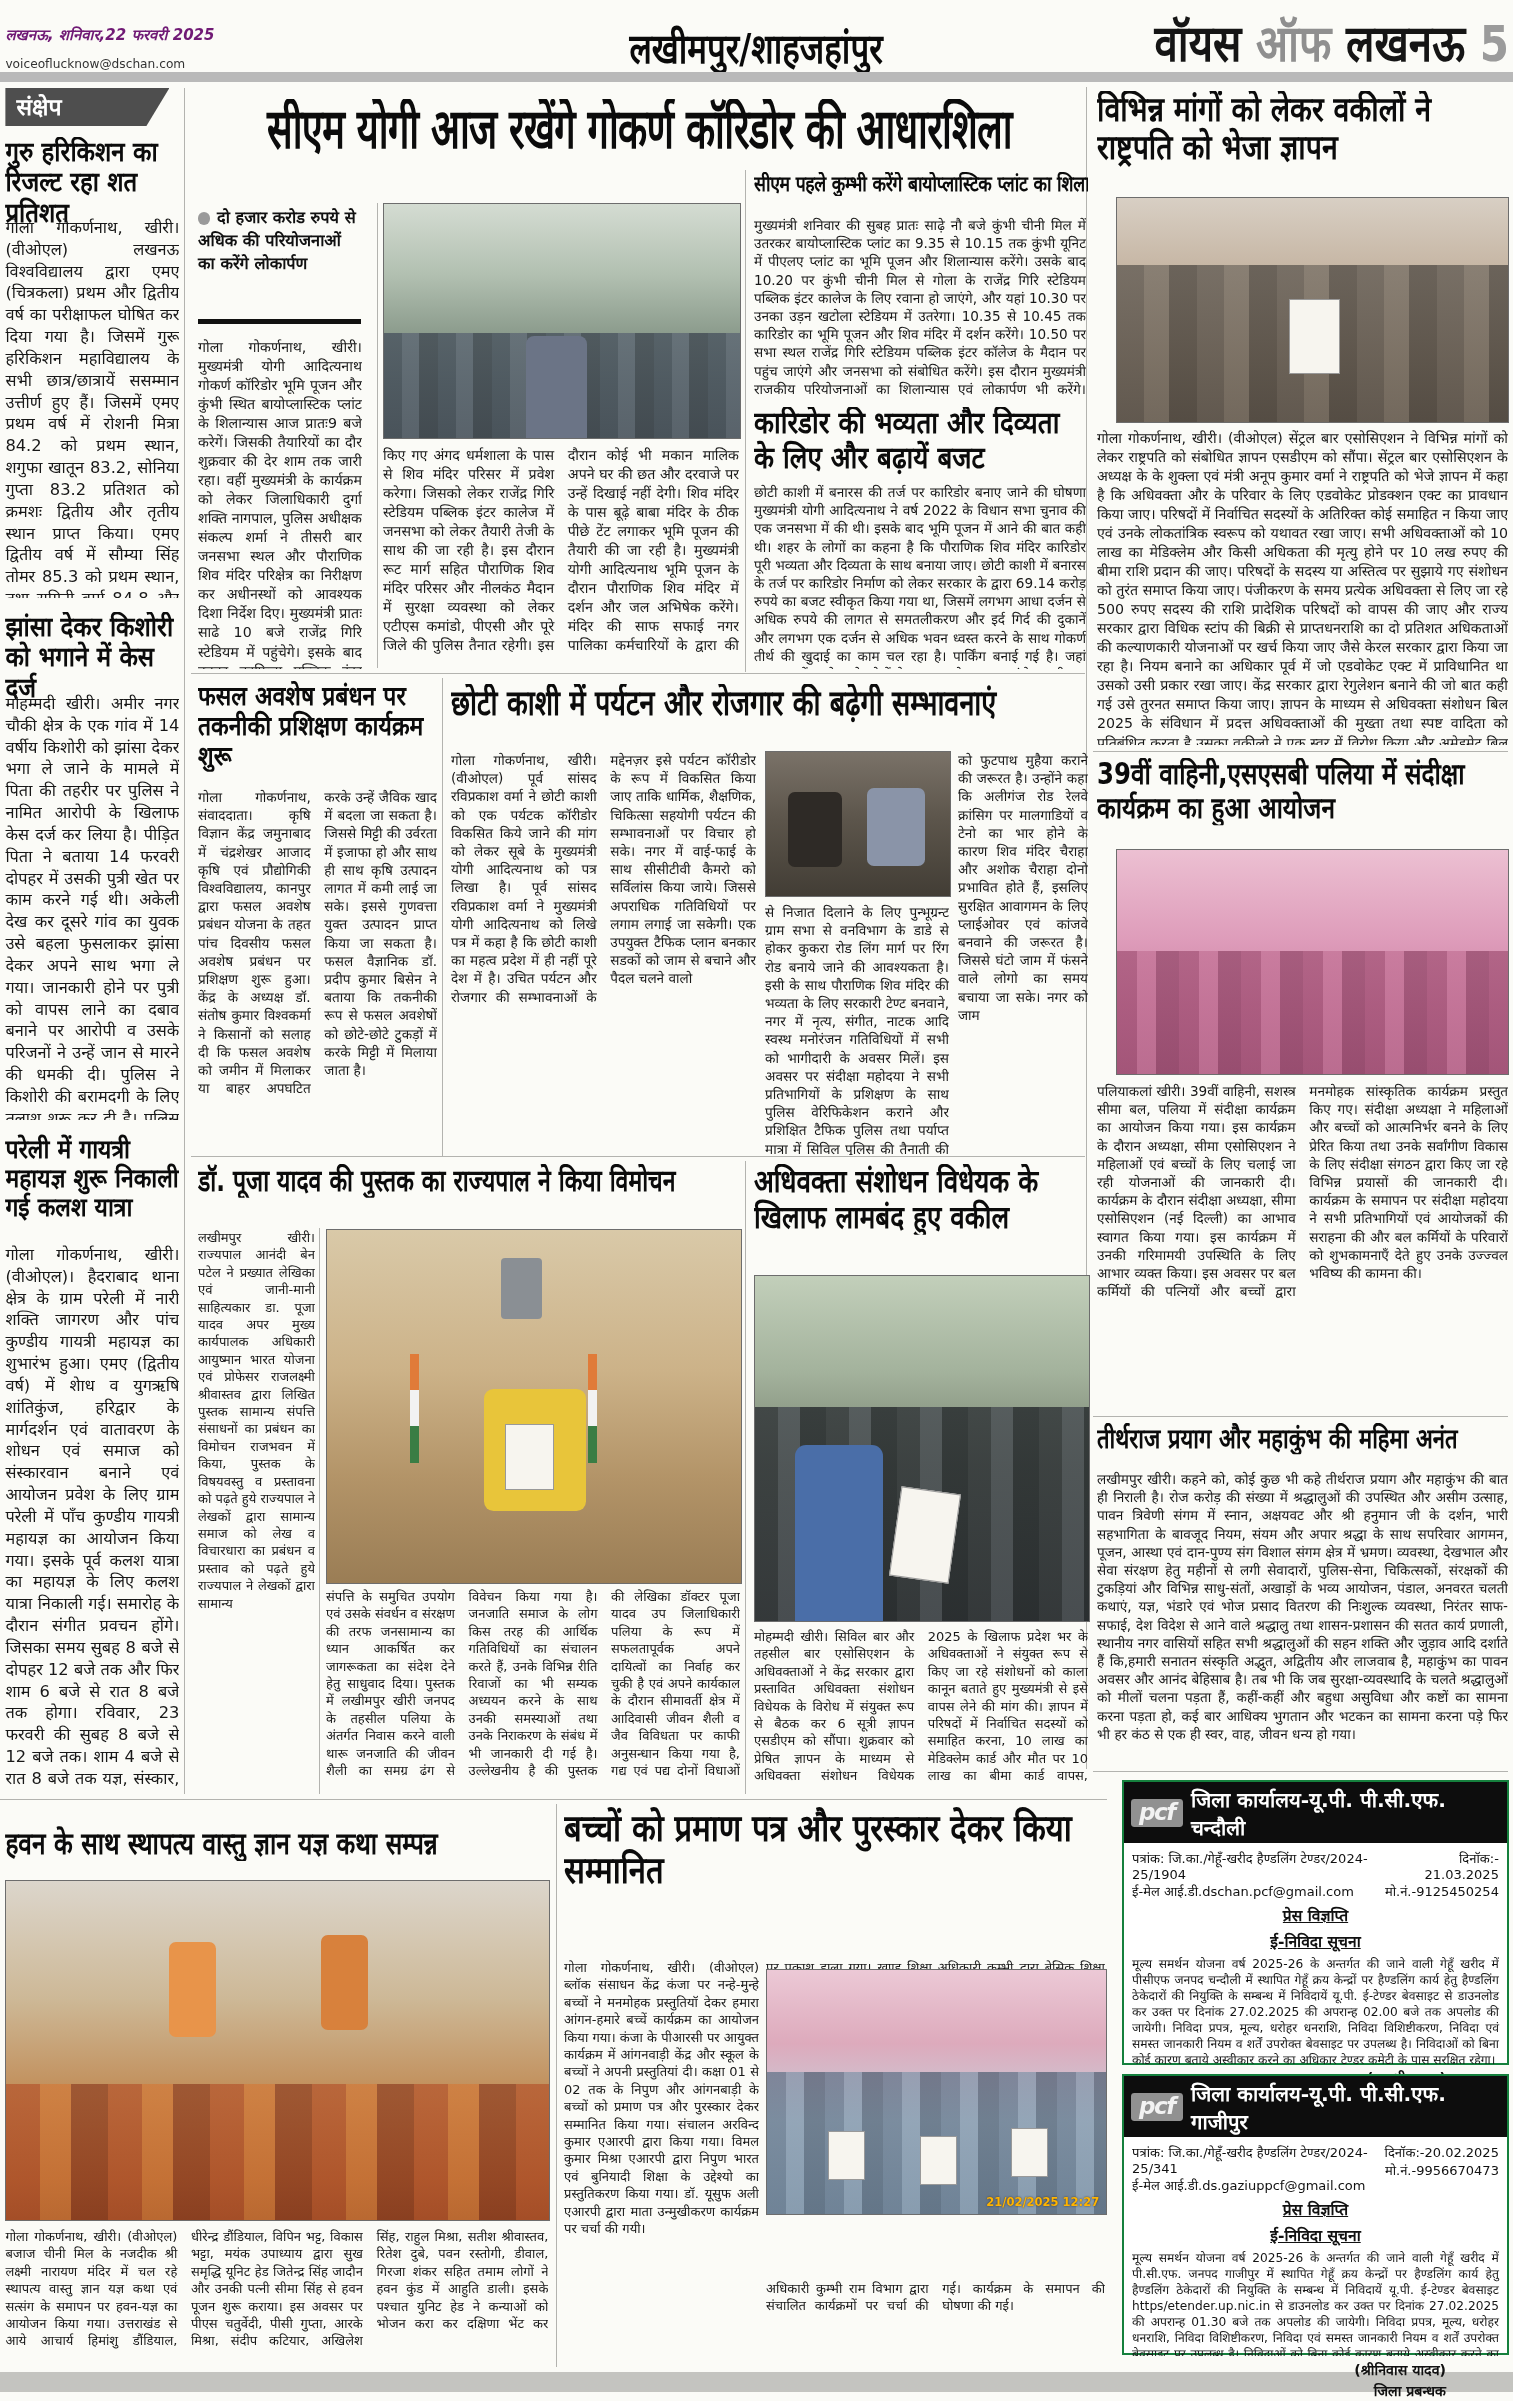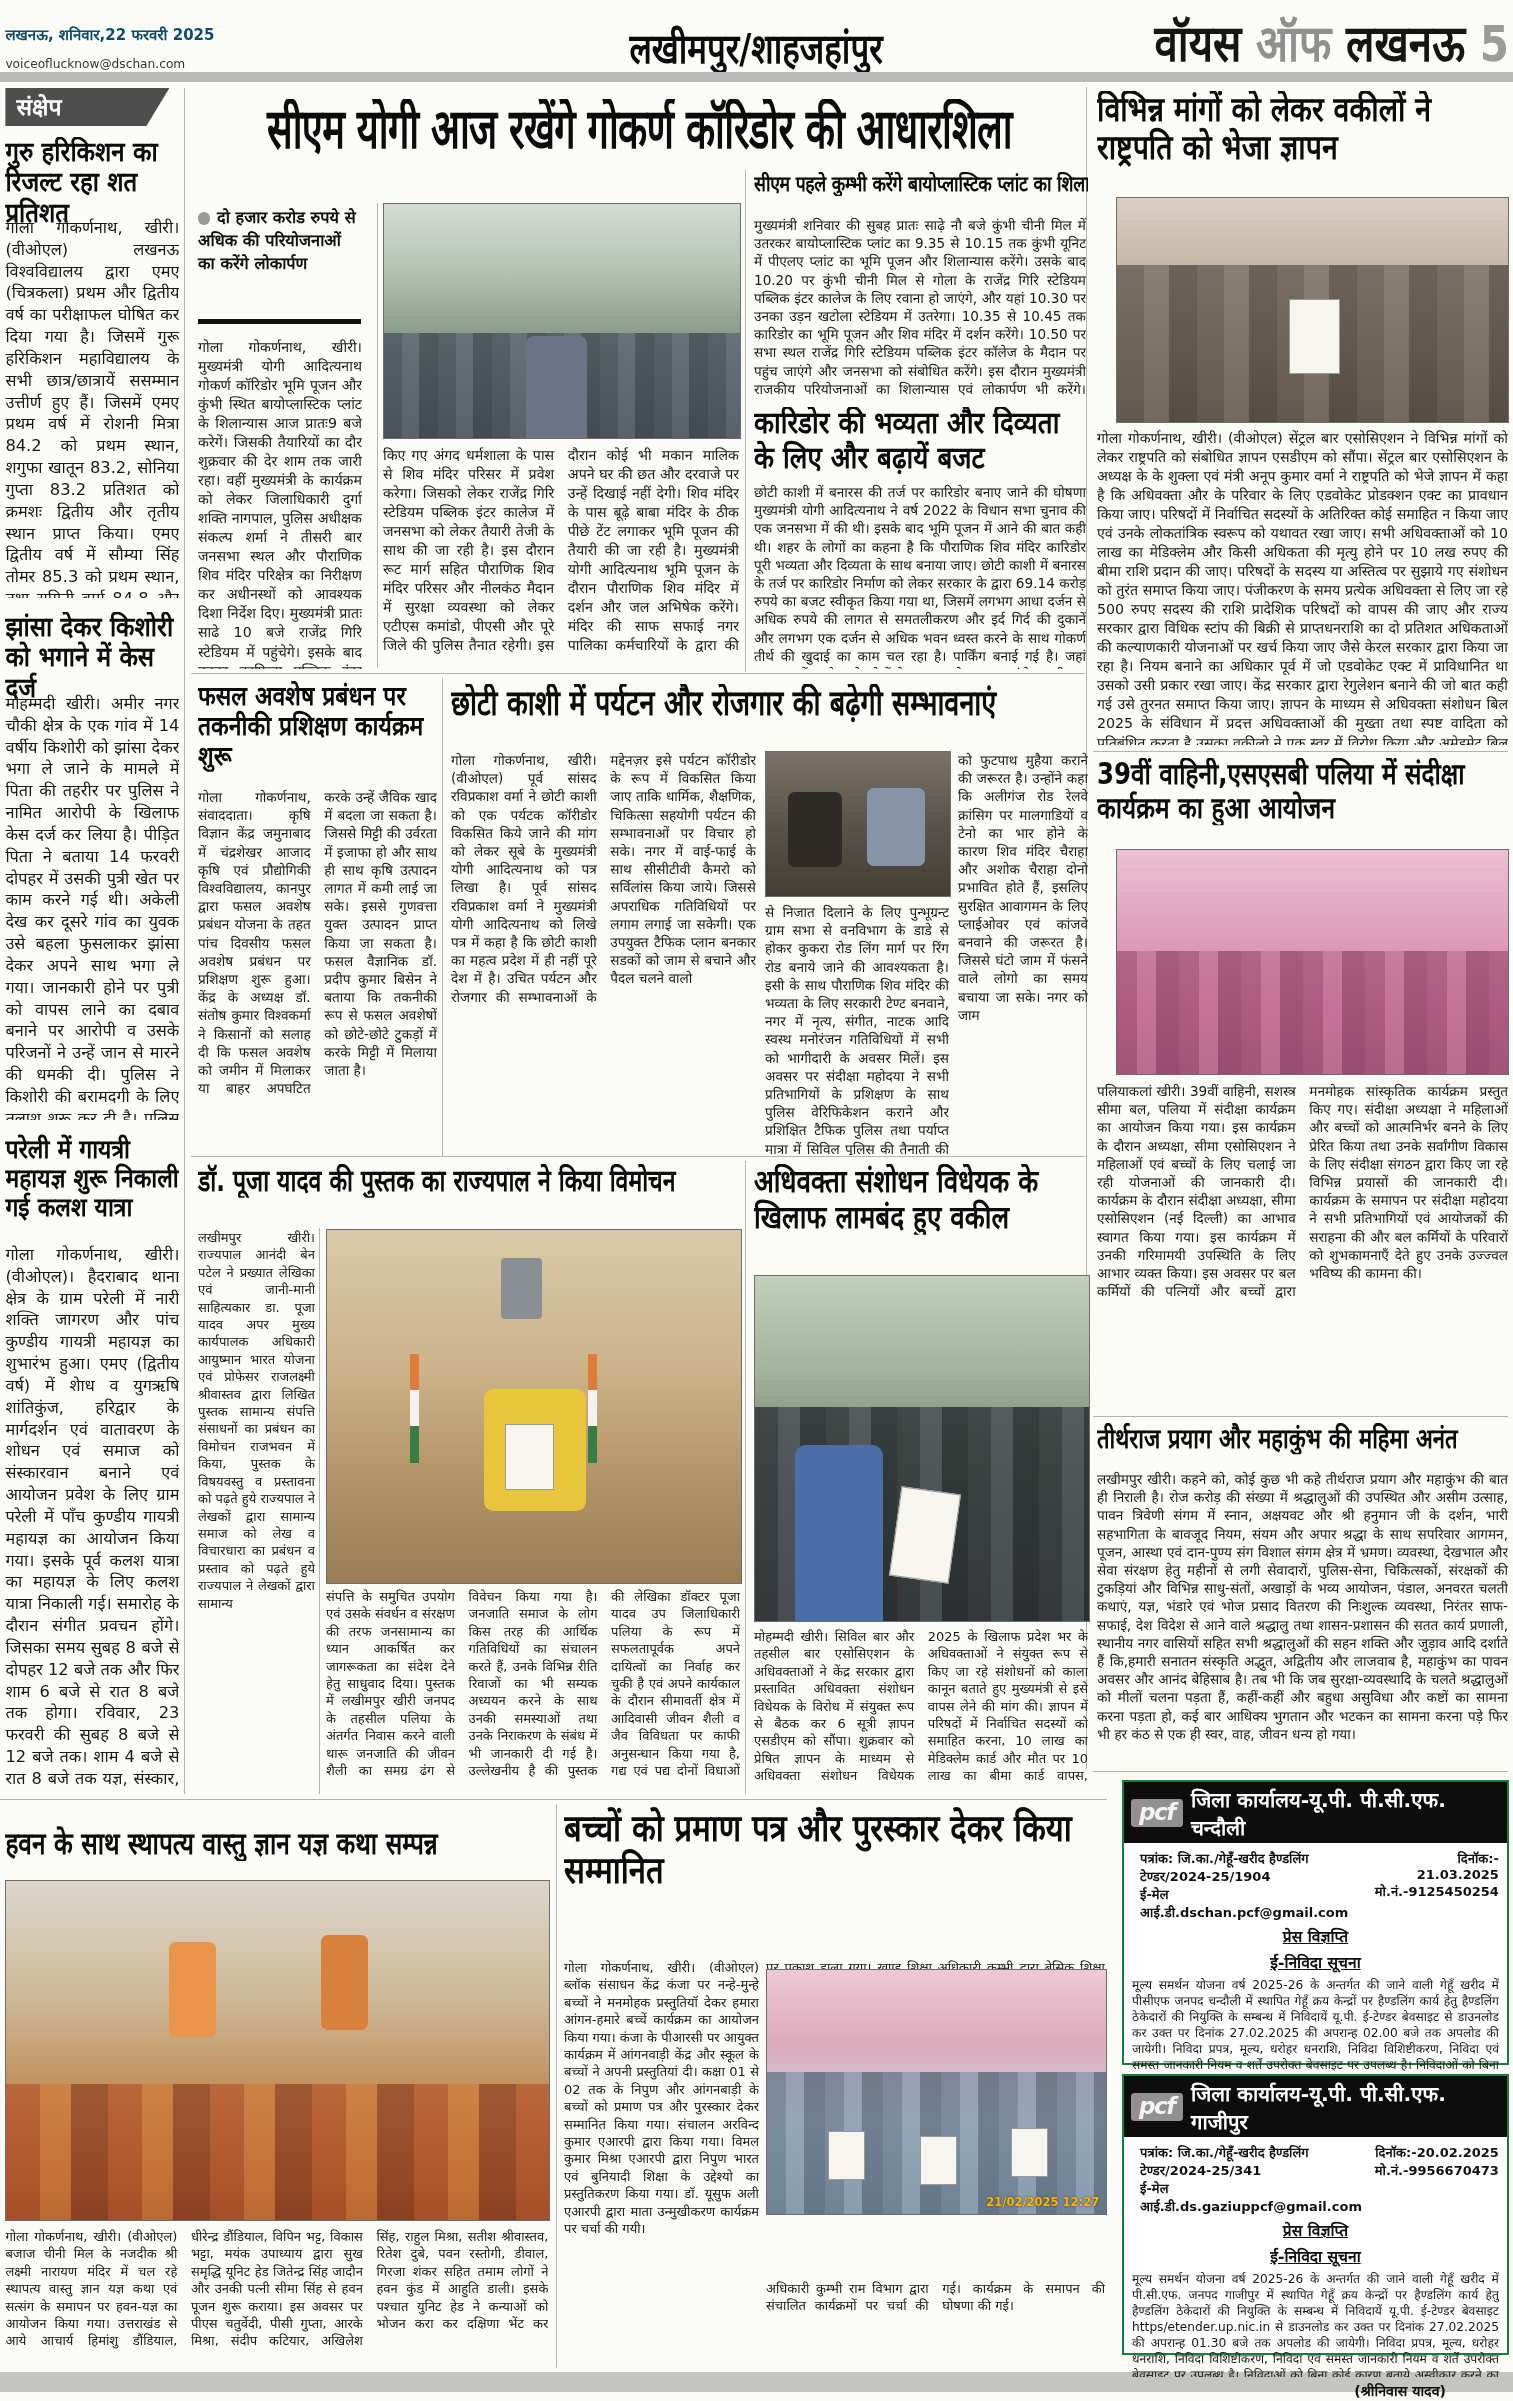--- a/index.html
+++ b/index.html
@@ -12,34 +12,34 @@
   .cols2{column-count:2;column-gap:13.6px;}
   .cols3{column-count:3;column-gap:13.6px;}
   .ph{position:absolute;border:0.7px solid #6d6d6d;overflow:hidden;}
   .vline{position:absolute;width:1.4px;background:#b3b3af;}
   .hline{position:absolute;height:1.4px;background:#b3b3af;}
   .dot{display:inline-block;width:12.2px;height:12.2px;border-radius:50%;background:#9a9a9a;margin-right:6.8px;vertical-align:middle;}
   .sankshep{background:#4e4e4e;color:#ffffff;font-weight:bold;clip-path:polygon(0 0,100% 0,86% 100%,0 100%);}
   .ad{border:2px solid #15803d;background:#ffffff;}
   .adhead{background:#0d0d0d;color:#ffffff;display:flex;align-items:center;gap:8.1px;padding:2.7px 6.8px;font-weight:bold;}
   .pcflogo{background:#919191;color:#f2f2f2;font-weight:900;font-style:italic;font-size:23px;line-height:1;padding:2.7px 8.1px;border-radius:3.4px;letter-spacing:-1.4px;}
-  .admeta{display:flex;padding:5.4px 8.1px 0 8.1px;font-weight:bold;font-size:13px;color:#111;margin-left:8px;}
+  .admeta{display:flex;padding:5.4px 8.1px 0 8.1px;font-weight:normal;font-size:13px;color:#111;}
   .adcenter{text-align:center;font-weight:bold;font-size:15.6px;text-decoration:underline;color:#111;margin-top:4.1px;}
   .adbody{padding:5.4px 8.1px 0 8.1px;font-size:12.2px;line-height:1.3;text-align:justify;color:#151515;overflow:hidden;}
   .adsign{text-align:right;padding-right:61px;font-weight:bold;font-size:14.2px;color:#111;line-height:1.45;margin-top:4.1px;}
   .paper{position:absolute;background:#f7f5ef;border:0.7px solid #999;}
   .stamp{position:absolute;color:#ffb400;font-size:11.5px;font-weight:bold;text-shadow:0 0 2px #333;}
   .crowd{position:absolute;left:0;right:0;bottom:0;}
 </style>
 </head>
 <body>
 
 <div class="page">
 
-  <div class="abs" style="left:5.4px;top:24.4px;width:292px;font-size:15px;font-weight:bold;color:#0c4a6e;">लखनऊ, शनिवार,22 फरवरी 2025</div>
+  <div class="abs" style="left:5.4px;top:24.4px;width:292px;font-size:15px;font-weight:bold;color:#701a75;font-style:italic;">लखनऊ, शनिवार,22 फरवरी 2025</div>
   <div class="abs" style="left:5.4px;top:57px;width:292px;font-size:12.2px;color:#333;">voiceoflucknow@dschan.com</div>
   <div class="abs ccond" style="left:468px;top:19px;width:576px;text-align:center;font-size:33px;font-weight:bold;color:#0a0a0a;transform:scaleY(1.25);">लखीमपुर/शाहजहांपुर</div>
   <div class="abs" style="left:1112px;top:6.8px;width:397px;text-align:right;font-size:42px;font-weight:bold;white-space:nowrap;transform:scaleY(1.2);transform-origin:right top;">
     <span style="color:#151515;">वॉयस</span>
     <span style="color:#8f8f8f;">ऑफ</span>
     <span style="color:#151515;">लखनऊ</span>
     <span style="color:#9b9b9b;">5</span>
   </div>
   <div class="abs" style="left:0;top:72px;width:1514px;height:9.5px;background:#b9b9b9;"></div>
 

